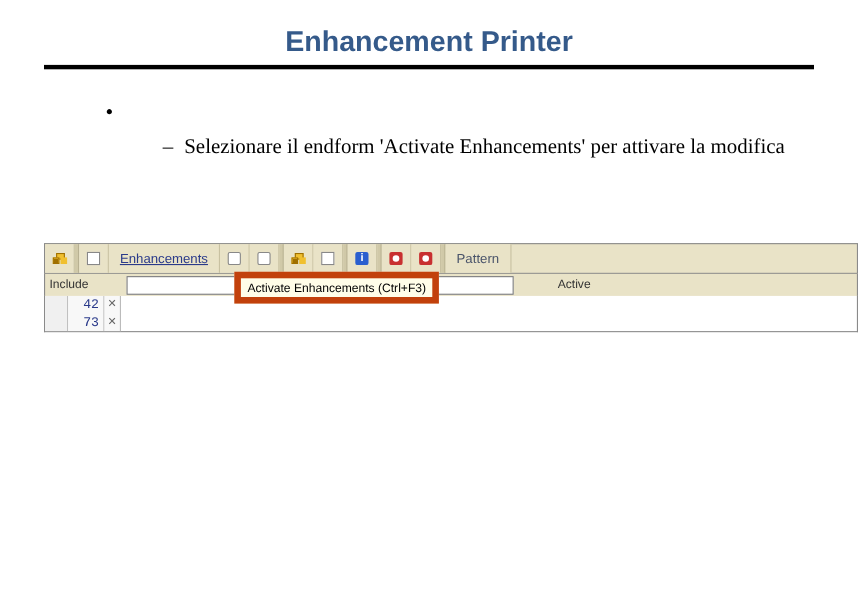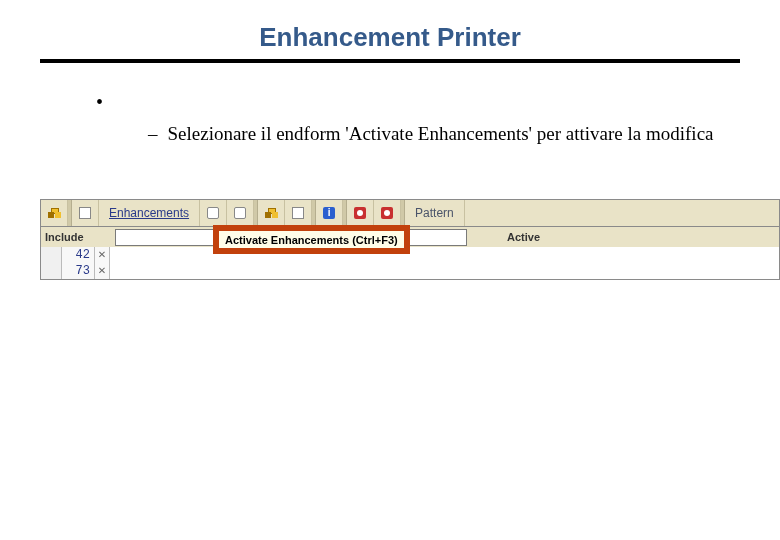--- a/index.html
+++ b/index.html
@@ -50,21 +50,21 @@
     font-size: 19px;
     display: flex;
     align-items: flex-start;
     margin-left: 108px;
     margin-top: 10px;
   }
   .bullet-l2 .dash {
     margin-right: 10px;
   }
   .screenshot-wrap {
-    margin-top: 54px;
+    margin-top: 76px;
     margin-left: 40px;
     margin-right: 0;
   }
   .sap-toolbar {
     display: flex;
     align-items: stretch;
     border: 1px solid #8a8a8a;
     background: #e9e3c7;
     height: 26px;
   }
@@ -99,21 +99,20 @@
   }
   .tb-pp { color: #9aa0b0; }
   .tooltip-row {
     position: relative;
     height: 20px;
     border-left: 1px solid #8a8a8a;
     border-right: 1px solid #8a8a8a;
     background: #e9e3c7;
     display: flex;
     align-items: center;
-    font-weight: bold;
   }
   .include-label {
     position: absolute;
     left: 4px;
     font-family: Arial, sans-serif;
     font-size: 11px;
     color: #333;
   }
   .tooltip {
     position: absolute;

